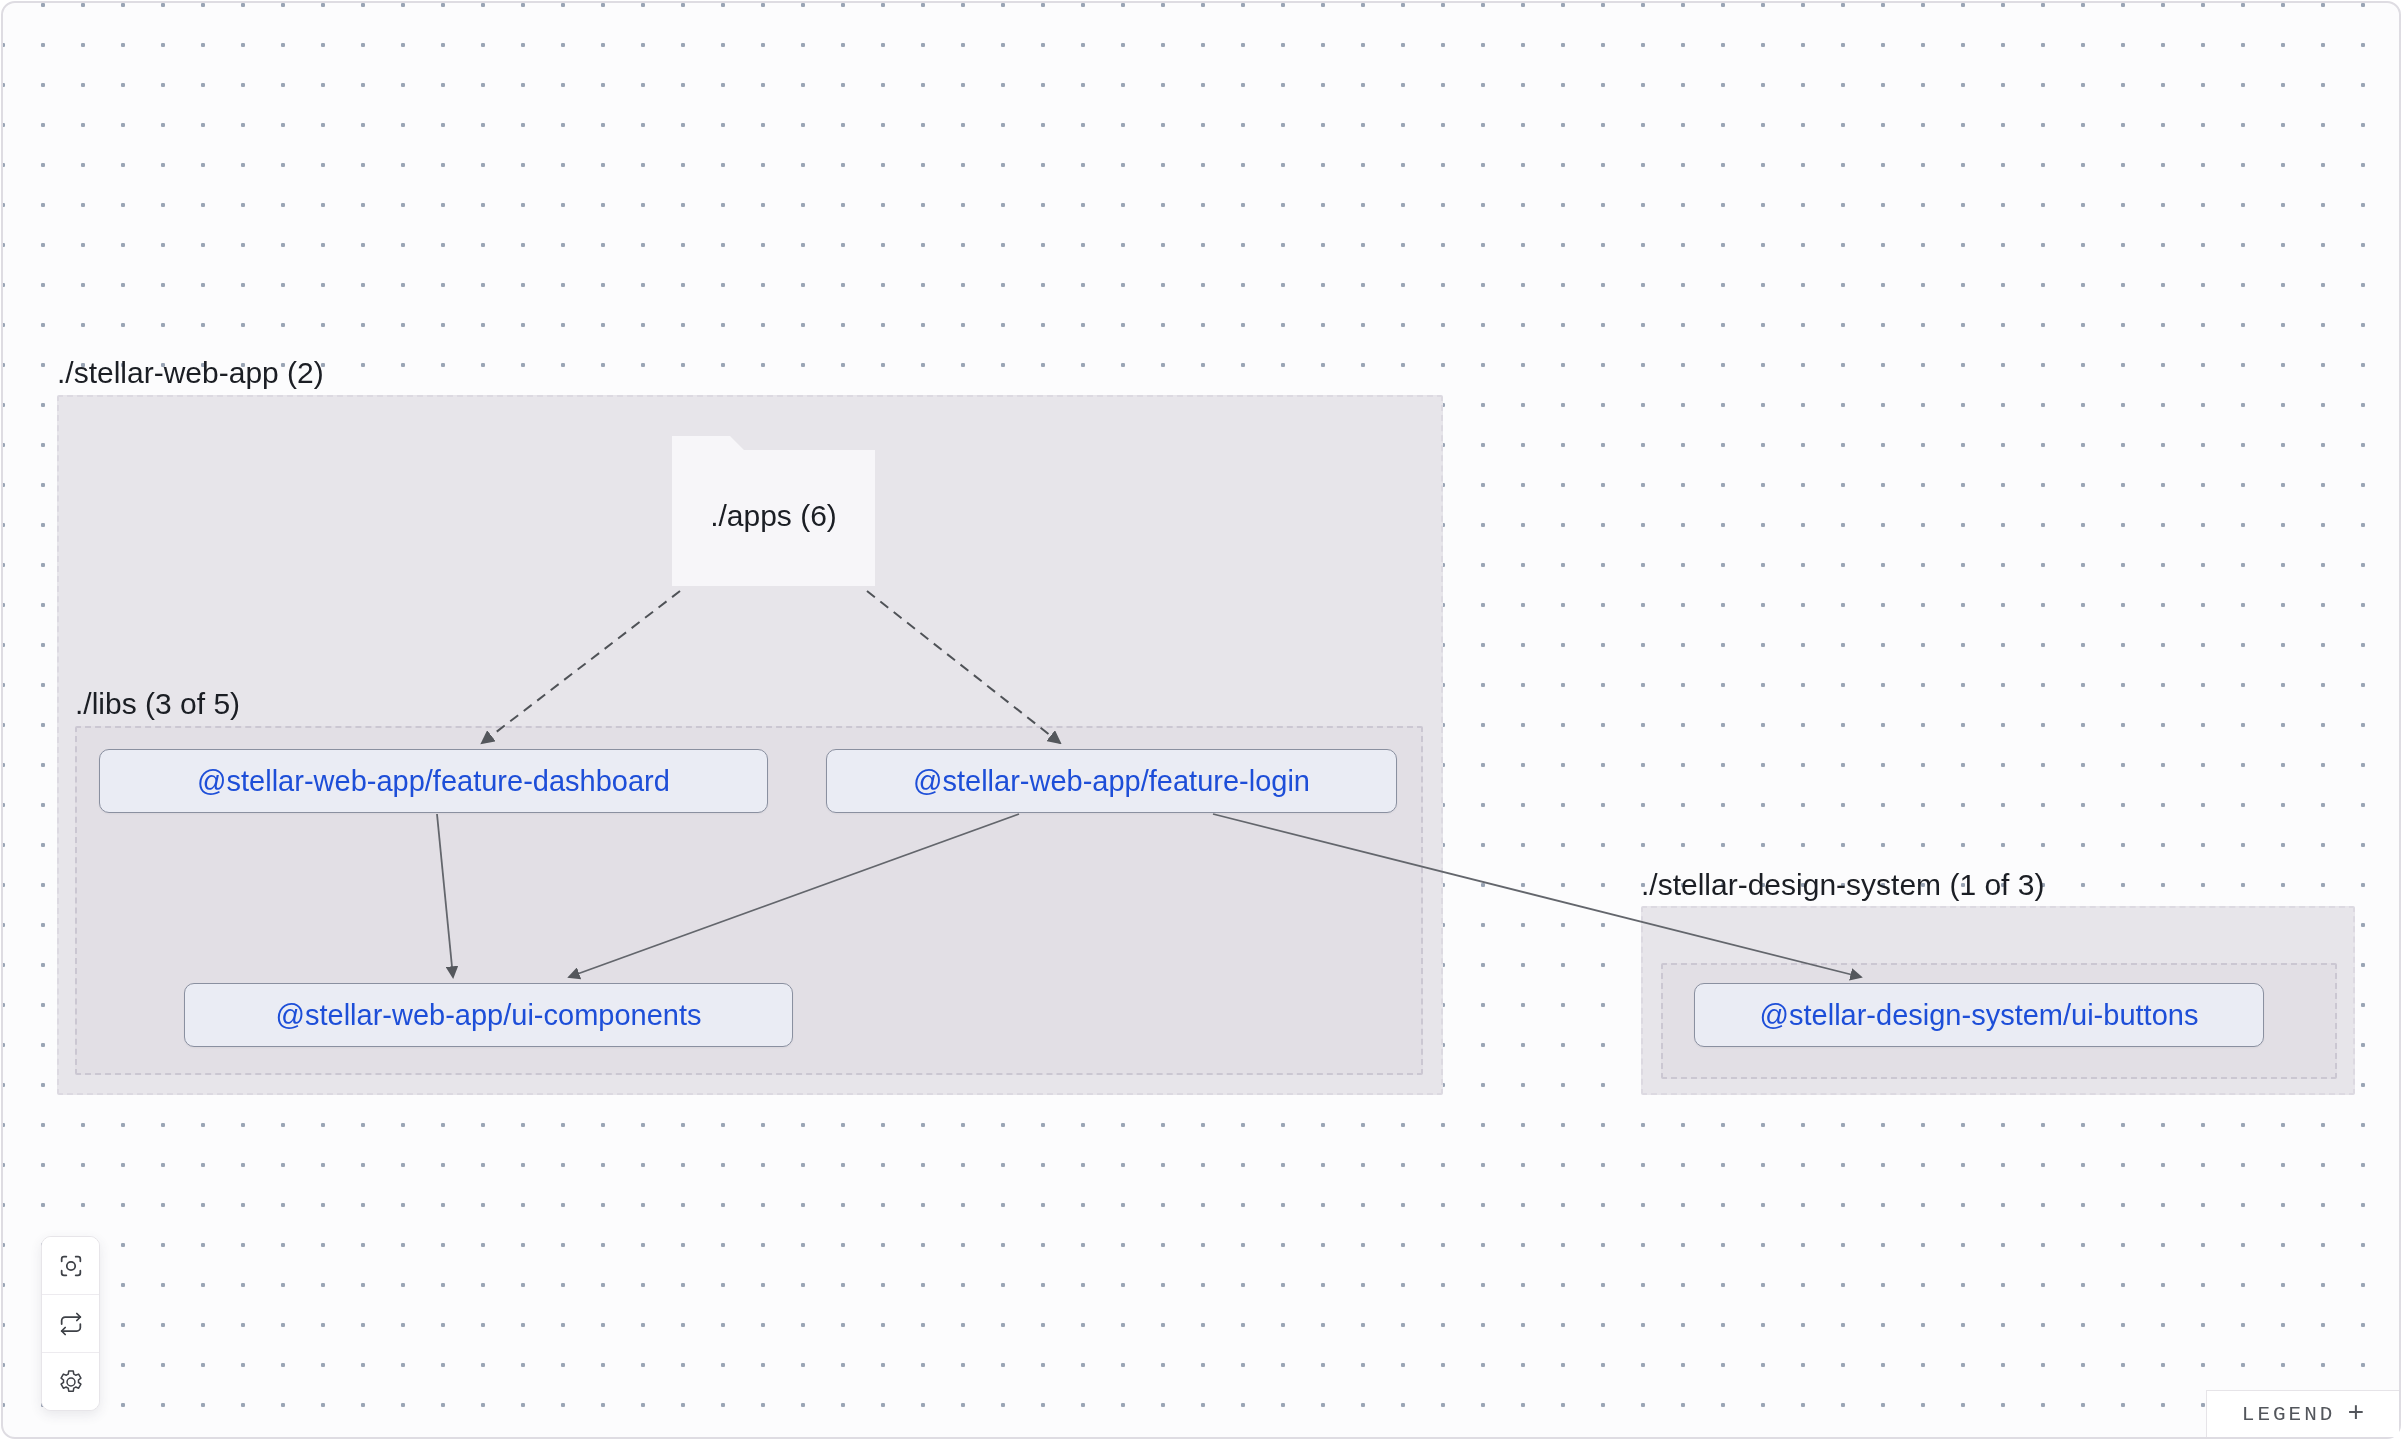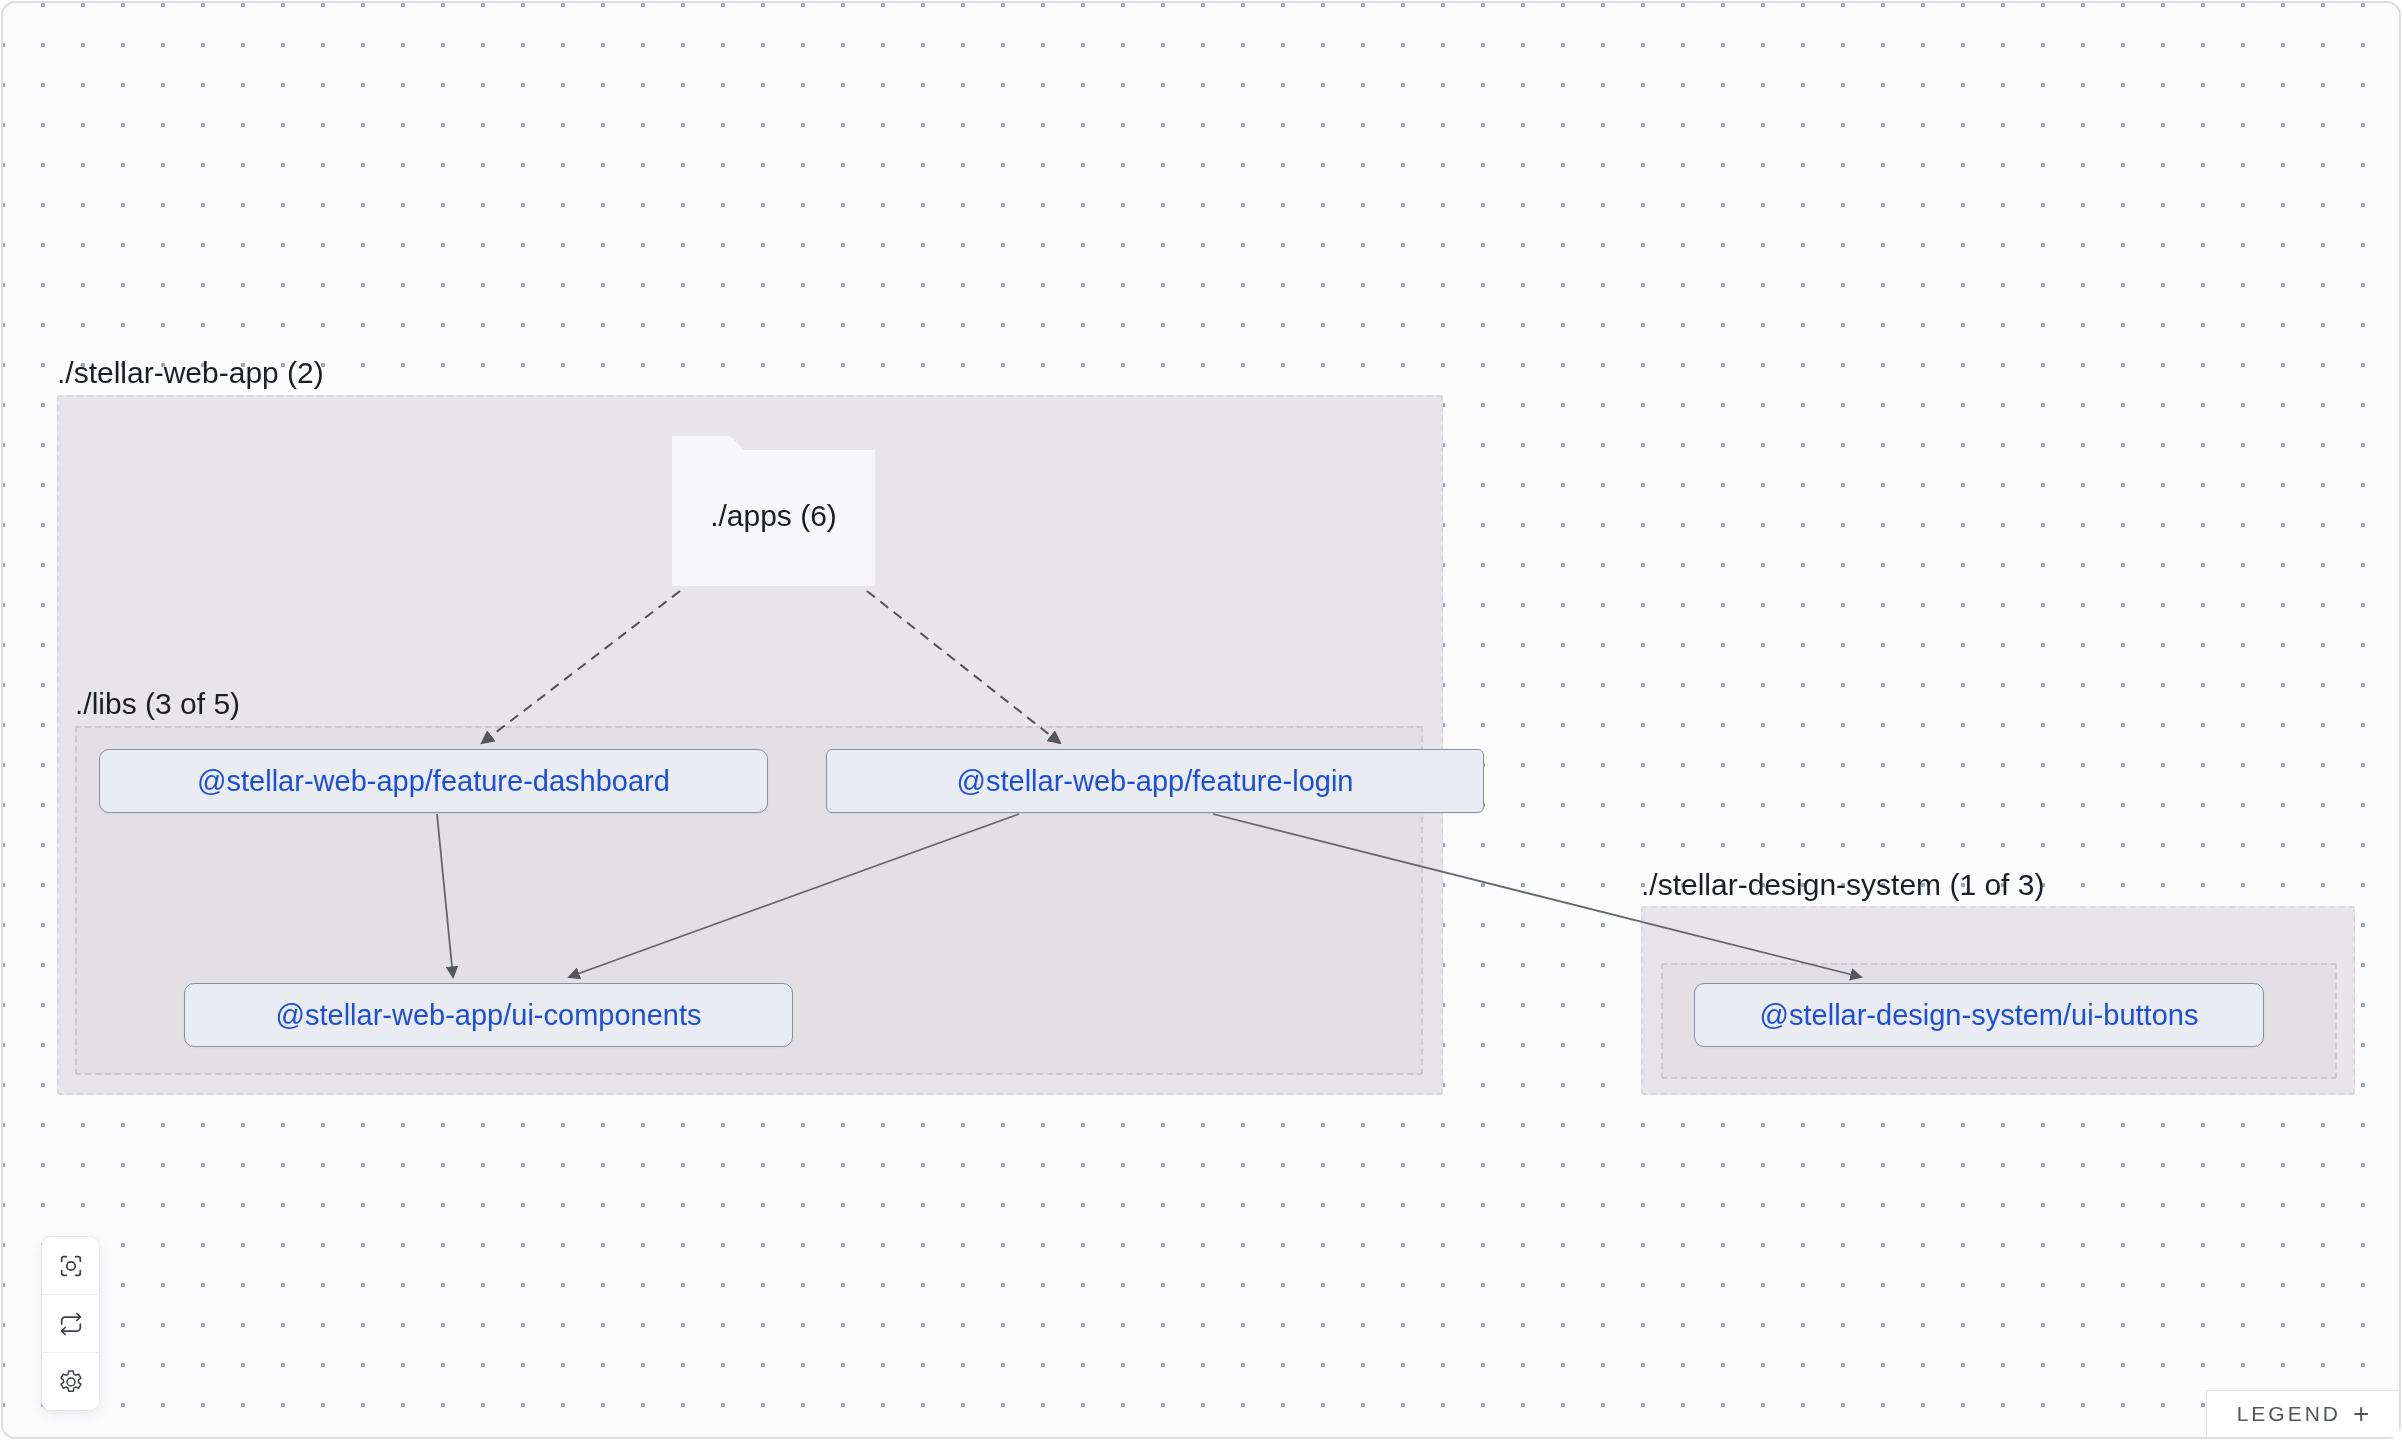--- a/index.html
+++ b/index.html
@@ -44,20 +44,21 @@
     flex:1;display:flex;align-items:center;justify-content:center;
     background:#ffffff;border:none;cursor:pointer;padding:0;
   }
   .ctrl-btn + .ctrl-btn{border-top:1px solid #edebef;}
   .ctrl-btn svg{width:28px;height:28px;}
   .legend{
     position:absolute;right:0;bottom:0;width:192px;height:46px;
     background:#ffffff;border-left:1px solid #e6e4e8;border-top:1px solid #e6e4e8;
     display:flex;align-items:center;justify-content:center;gap:12px;
     cursor:pointer;
+    font-family:Liberation Mono, monospace;
   }
   .legend .lbl{font-size:21px;letter-spacing:3px;color:#53565c;}
   .legend .plus{font-size:28px;font-weight:300;color:#53565c;line-height:1;}
 </style>
 </head>
 <body>
 
 <div class="stage">
   <div class="canvas">
 
@@ -86,21 +87,21 @@
       <line x1="1210" y1="811" x2="1858" y2="974" stroke="#63666c" stroke-width="1.8" marker-end="url(#arr)"></line>
     </svg>
 
     <div class="folder">
       <span>./apps (6)</span>
     </div>
 
     <div class="pnode" style="left:96px;top:746px;width:669px;">
       <span>@stellar-web-app/feature-dashboard</span>
     </div>
-    <div class="pnode" style="left:823px;top:746px;width:658px;border-radius:6px;">
+    <div class="pnode" style="left:823px;top:746px;width:571px;">
       <span>@stellar-web-app/feature-login</span>
     </div>
     <div class="pnode" style="left:152px;top:980px;width:609px;margin-left:29px;">
       <span>@stellar-web-app/ui-components</span>
     </div>
     <div class="pnode" style="left:1676px;top:980px;width:570px;margin-left:15px;">
       <span>@stellar-design-system/ui-buttons</span>
     </div>
 
     <div class="controls">

